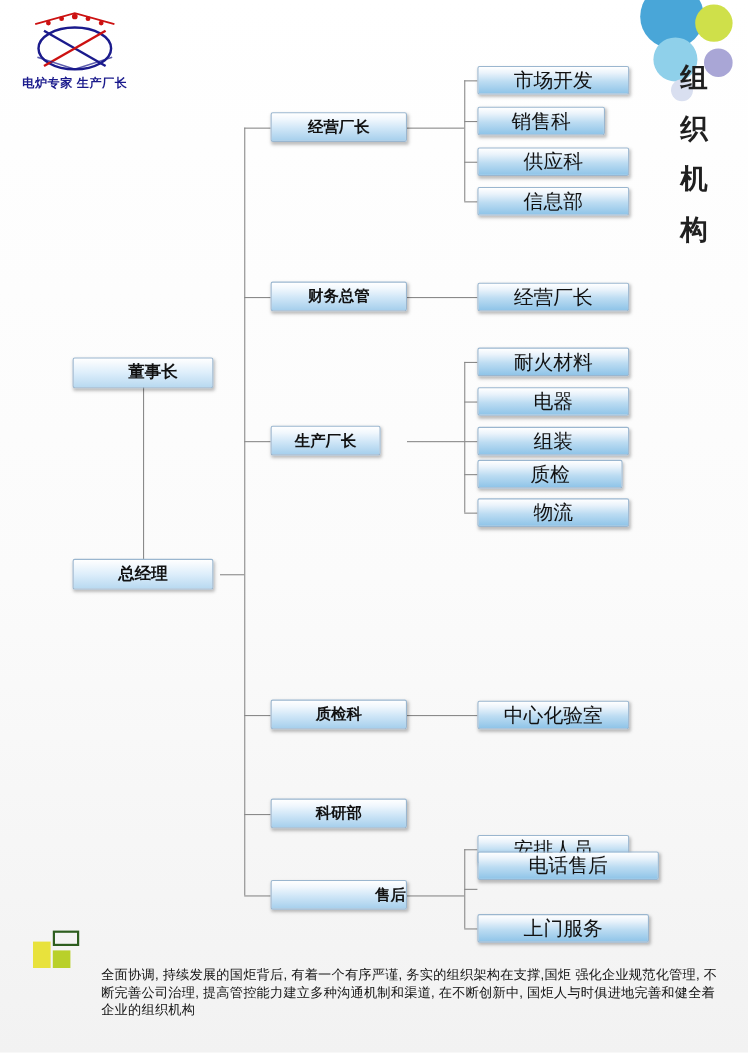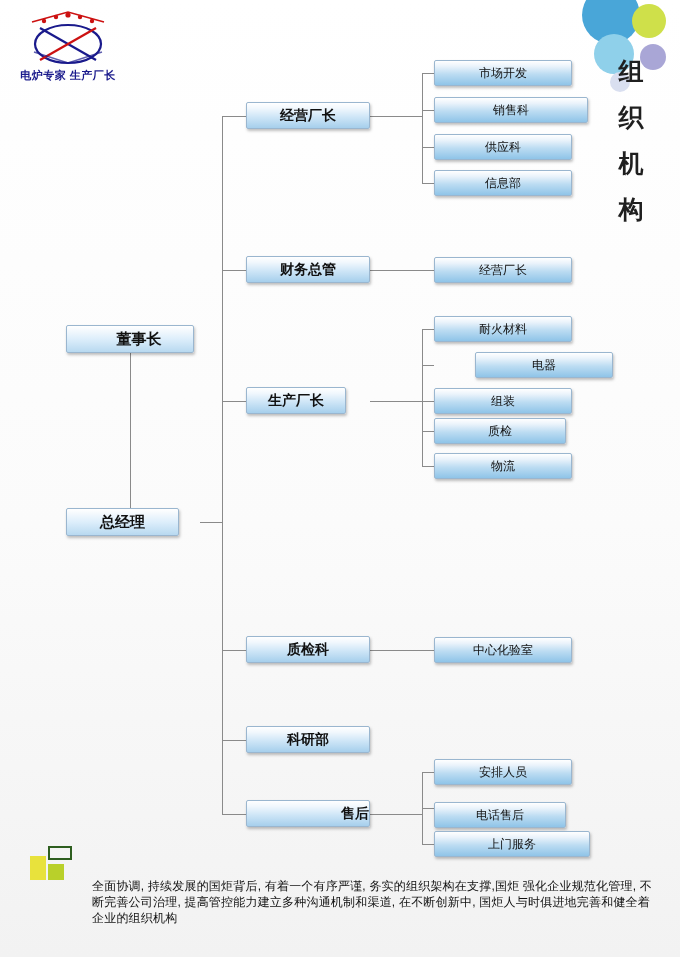--- a/index.html
+++ b/index.html
@@ -78,21 +78,21 @@
   }
   .vtitle span { display: block; }
 
   
   .box {
     position: absolute;
     box-sizing: border-box;
     height: 26px;
     line-height: 24px;
     text-align: center;
-    font-size: 12px;
+    font-size: 18px;
     color: #111111;
     border: 1px solid #9ab6cf;
     border-radius: 2px;
     background: linear-gradient(to bottom, #ffffff 0%, #eaf3fb 22%, #bcdcf2 55%, #8fc4e8 100%);
     box-shadow: 1px 2px 3px rgba(0,0,0,0.25);
     white-space: nowrap;
     overflow: hidden;
   }
   .box.lvl1 {
     font-size: 15px;
@@ -213,46 +213,46 @@
 
   <div class="ln h" style="left:370px; top:650px; width:64px;"></div>
 
   <div class="ln h" style="left:370px; top:814px; width:52px;"></div>
   <div class="ln v" style="left:422px; top:772px; height:72px;"></div>
   <div class="ln h" style="left:422px; top:772px; width:12px;"></div>
   <div class="ln h" style="left:422px; top:808px; width:12px;"></div>
   <div class="ln h" style="left:422px; top:844px; width:12px;"></div>
 
   <div class="box lvl1" style="left:66px; top:325px; width:128px;padding-left:18px;">董事长</div>
-  <div class="box lvl1" style="left:66px; top:508px; width:113px;">总经理</div>
+  <div class="box lvl1" style="left:66px; top:508px; width:128px;">总经理</div>
 
   <div class="box lvl2" style="left:246px; top:102px; width:124px;">经营厂长</div>
   <div class="box lvl2" style="left:246px; top:256px; width:124px;">财务总管</div>
   <div class="box lvl2" style="left:246px; top:387px; width:100px;">生产厂长</div>
   <div class="box lvl2" style="left:246px; top:636px; width:124px;">质检科</div>
   <div class="box lvl2" style="left:246px; top:726px; width:124px;">科研部</div>
   <div class="box lvl2" style="left:246px; top:800px; width:124px;text-align:right;">售后</div>
 
   <div class="box" style="left:434px; top:60px; width:138px;">市场开发</div>
-  <div class="box" style="left:434px; top:97px; width:154px;">销售科</div>
+  <div class="box" style="left:434px; top:97px; width:116px;">销售科</div>
   <div class="box" style="left:434px; top:134px; width:138px;">供应科</div>
   <div class="box" style="left:434px; top:170px; width:138px;">信息部</div>
 
   <div class="box" style="left:434px; top:257px; width:138px;">经营厂长</div>
 
   <div class="box" style="left:434px; top:316px; width:138px;">耐火材料</div>
-  <div class="box" style="left:434px; top:352px; width:138px;margin-left:41px;">电器</div>
+  <div class="box" style="left:434px; top:352px; width:138px;">电器</div>
   <div class="box" style="left:434px; top:388px; width:138px;">组装</div>
   <div class="box" style="left:434px; top:418px; width:132px;">质检</div>
   <div class="box" style="left:434px; top:453px; width:138px;">物流</div>
 
   <div class="box" style="left:434px; top:637px; width:138px;">中心化验室</div>
 
   <div class="box" style="left:434px; top:759px; width:138px;">安排人员</div>
-  <div class="box" style="left:434px; top:802px; width:132px;">电话售后</div>
+  <div class="box" style="left:434px; top:774px; width:165px;">电话售后</div>
   <div class="box" style="left:434px; top:831px; width:156px;">上门服务</div>
 
   <div class="footer-mark">
     <div class="fm1"></div>
     <div class="fm2"></div>
     <div class="fm3"></div>
   </div>
   <div class="footer-text">全面协调, 持续发展的国炬背后, 有着一个有序严谨, 务实的组织架构在支撑,国炬 强化企业规范化管理, 不断完善公司治理, 提高管控能力建立多种沟通机制和渠道, 在不断创新中, 国炬人与时俱进地完善和健全着企业的组织机构</div>
 
 </div>

